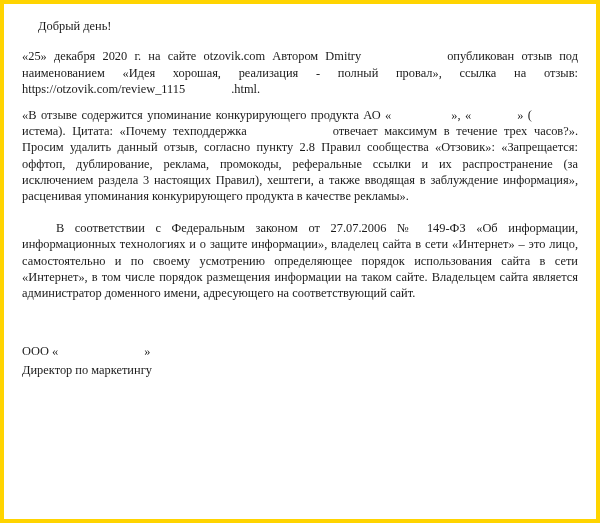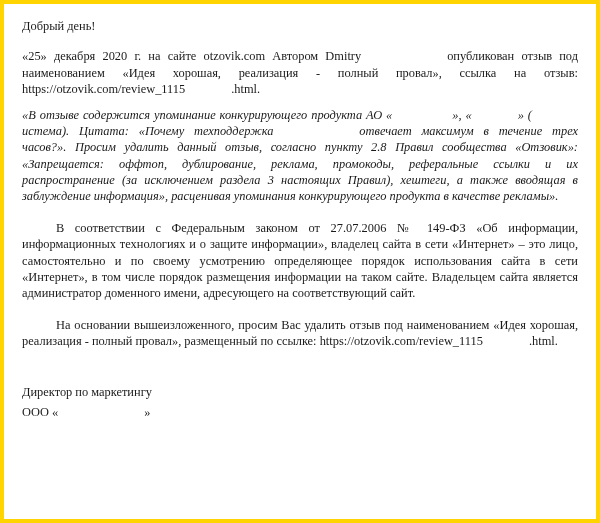--- a/index.html
+++ b/index.html
@@ -26,24 +26,23 @@
     font-family: "Liberation Serif", serif;
     font-size: 12.4px;
     line-height: 1.32;
     color: #1a1a1a;
     text-align: justify;
   }
   .p {
     margin: 0 0 9px 0;
   }
   .greeting {
-    margin: 2px 0 14px 0;
+    margin: 2px 0 14px 16px;
   }
   .italic {
-    font-style: italic;
   }
   .indent {
     text-indent: 34px;
   }
   .signature-block {
     margin-top: 20px;
   }
   .sig-line {
     margin: 0 0 3px 0;
     font-family: "Liberation Serif", serif;
@@ -74,27 +73,24 @@
   <p class="body-text p italic">
     <span>«В отзыве содержится упоминание конкурирующего продукта АО «</span><span class="blank blank-lg"></span><span>», «</span><span class="blank blank-md"></span><span>» (</span><span class="blank blank-md"></span><span>истема). Цитата: «Почему техподдержка</span><span class="blank blank-xl"></span><span>отвечает максимум в течение трех часов?». Просим удалить данный отзыв, согласно пункту 2.8 Правил сообщества «Отзовик»: «Запрещается: оффтоп, дублирование, реклама, промокоды, реферальные ссылки и их распространение (за исключением раздела 3 настоящих Правил), хештеги, а также вводящая в заблуждение информация», расценивая упоминания конкурирующего продукта в качестве рекламы».</span>
   </p>
 
   <div class="spacer-6"></div>
 
   <p class="body-text p indent">В соответствии с Федеральным законом от 27.07.2006 № 149-ФЗ «Об информации, информационных технологиях и о защите информации», владелец сайта в сети «Интернет» – это лицо, самостоятельно и по своему усмотрению определяющее порядок использования сайта в сети «Интернет», в том числе порядок размещения информации на таком сайте. Владельцем сайта является администратор доменного имени, адресующего на соответствующий сайт.</p>
 
   <div class="spacer-6"></div>
 
-  <p class="body-text p indent">
-    <span>На основании вышеизложенного, просим Вас удалить отзыв под наименованием «Идея хорошая, реализация - полный провал», размещенный по ссылке: https://otzovik.com/review_1115</span><span class="blank blank-md"></span><span>.html.</span>
-  </p>
 
   <div class="spacer-6"></div>
 
 
   <div class="signature-block">
-    <p class="sig-line">Директор по маркетингу</p>
     <p class="sig-line">
       <span>ООО «</span><span class="blank blank-xl"></span><span>»</span>
     </p>
+    <p class="sig-line">Директор по маркетингу</p>
   </div>
 
 </div>
 
 </body></html>

